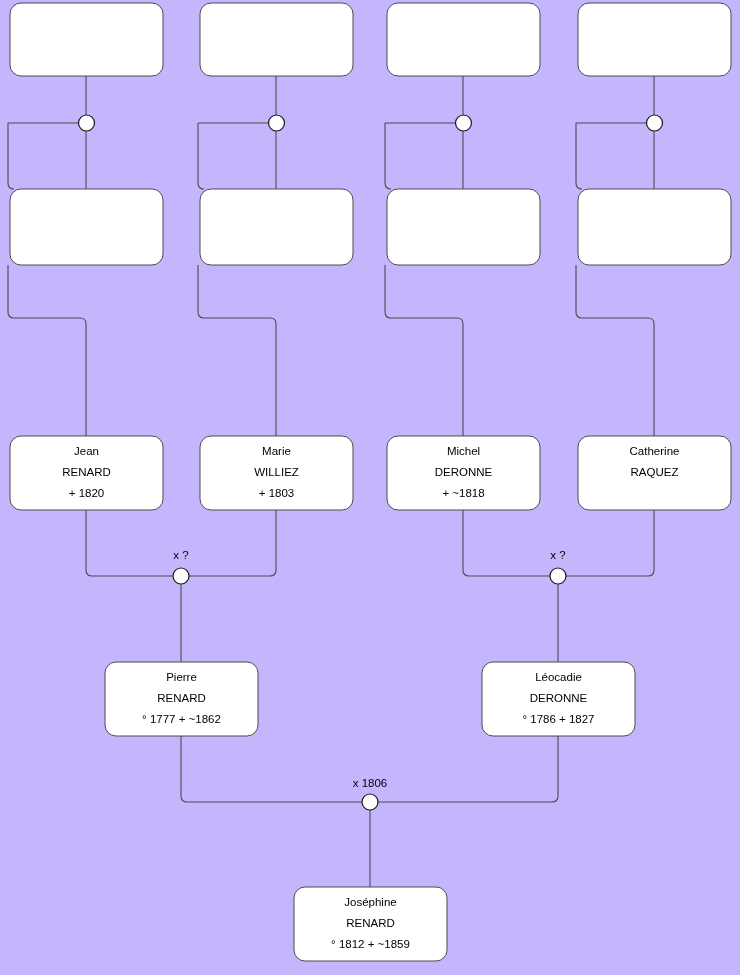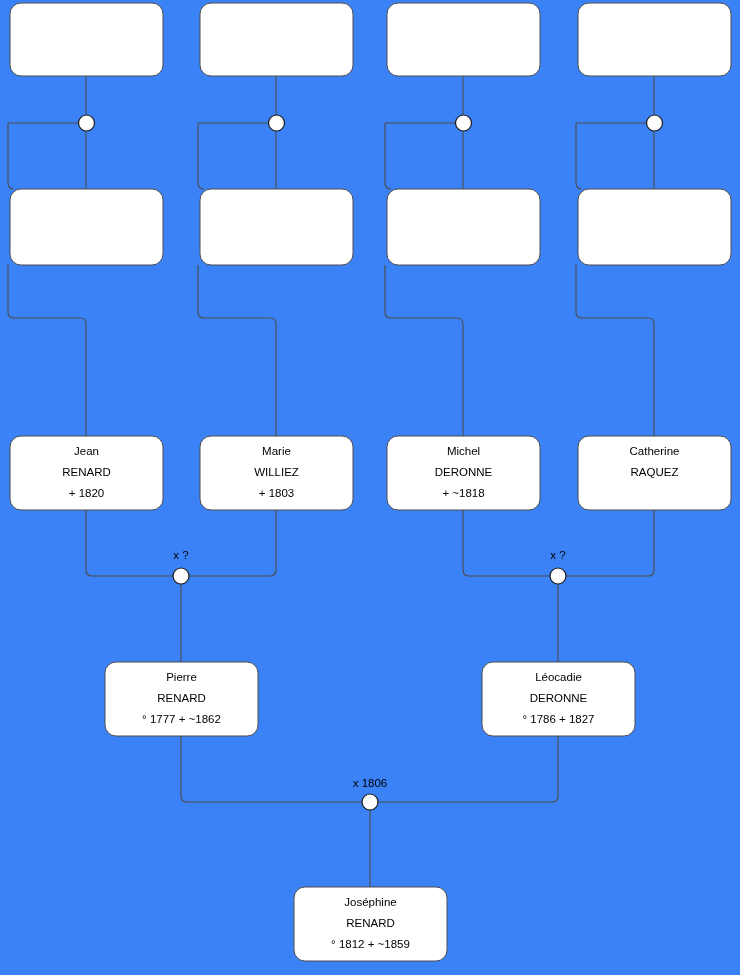--- a/index.html
+++ b/index.html
@@ -7,21 +7,21 @@
     padding: 0;
     background: #ffffff;
   }
   body {
     font-family: "Liberation Sans", sans-serif;
   }
   #tree-canvas {
     position: relative;
     width: 740px;
     height: 975px;
-    background: #3b82f6;
+    background: #c4b5fd;
   }
   svg#tree-svg {
     position: absolute;
     top: 0;
     left: 0;
     width: 740px;
     height: 975px;
   }
   .node-box {
     fill: #ffffff;

